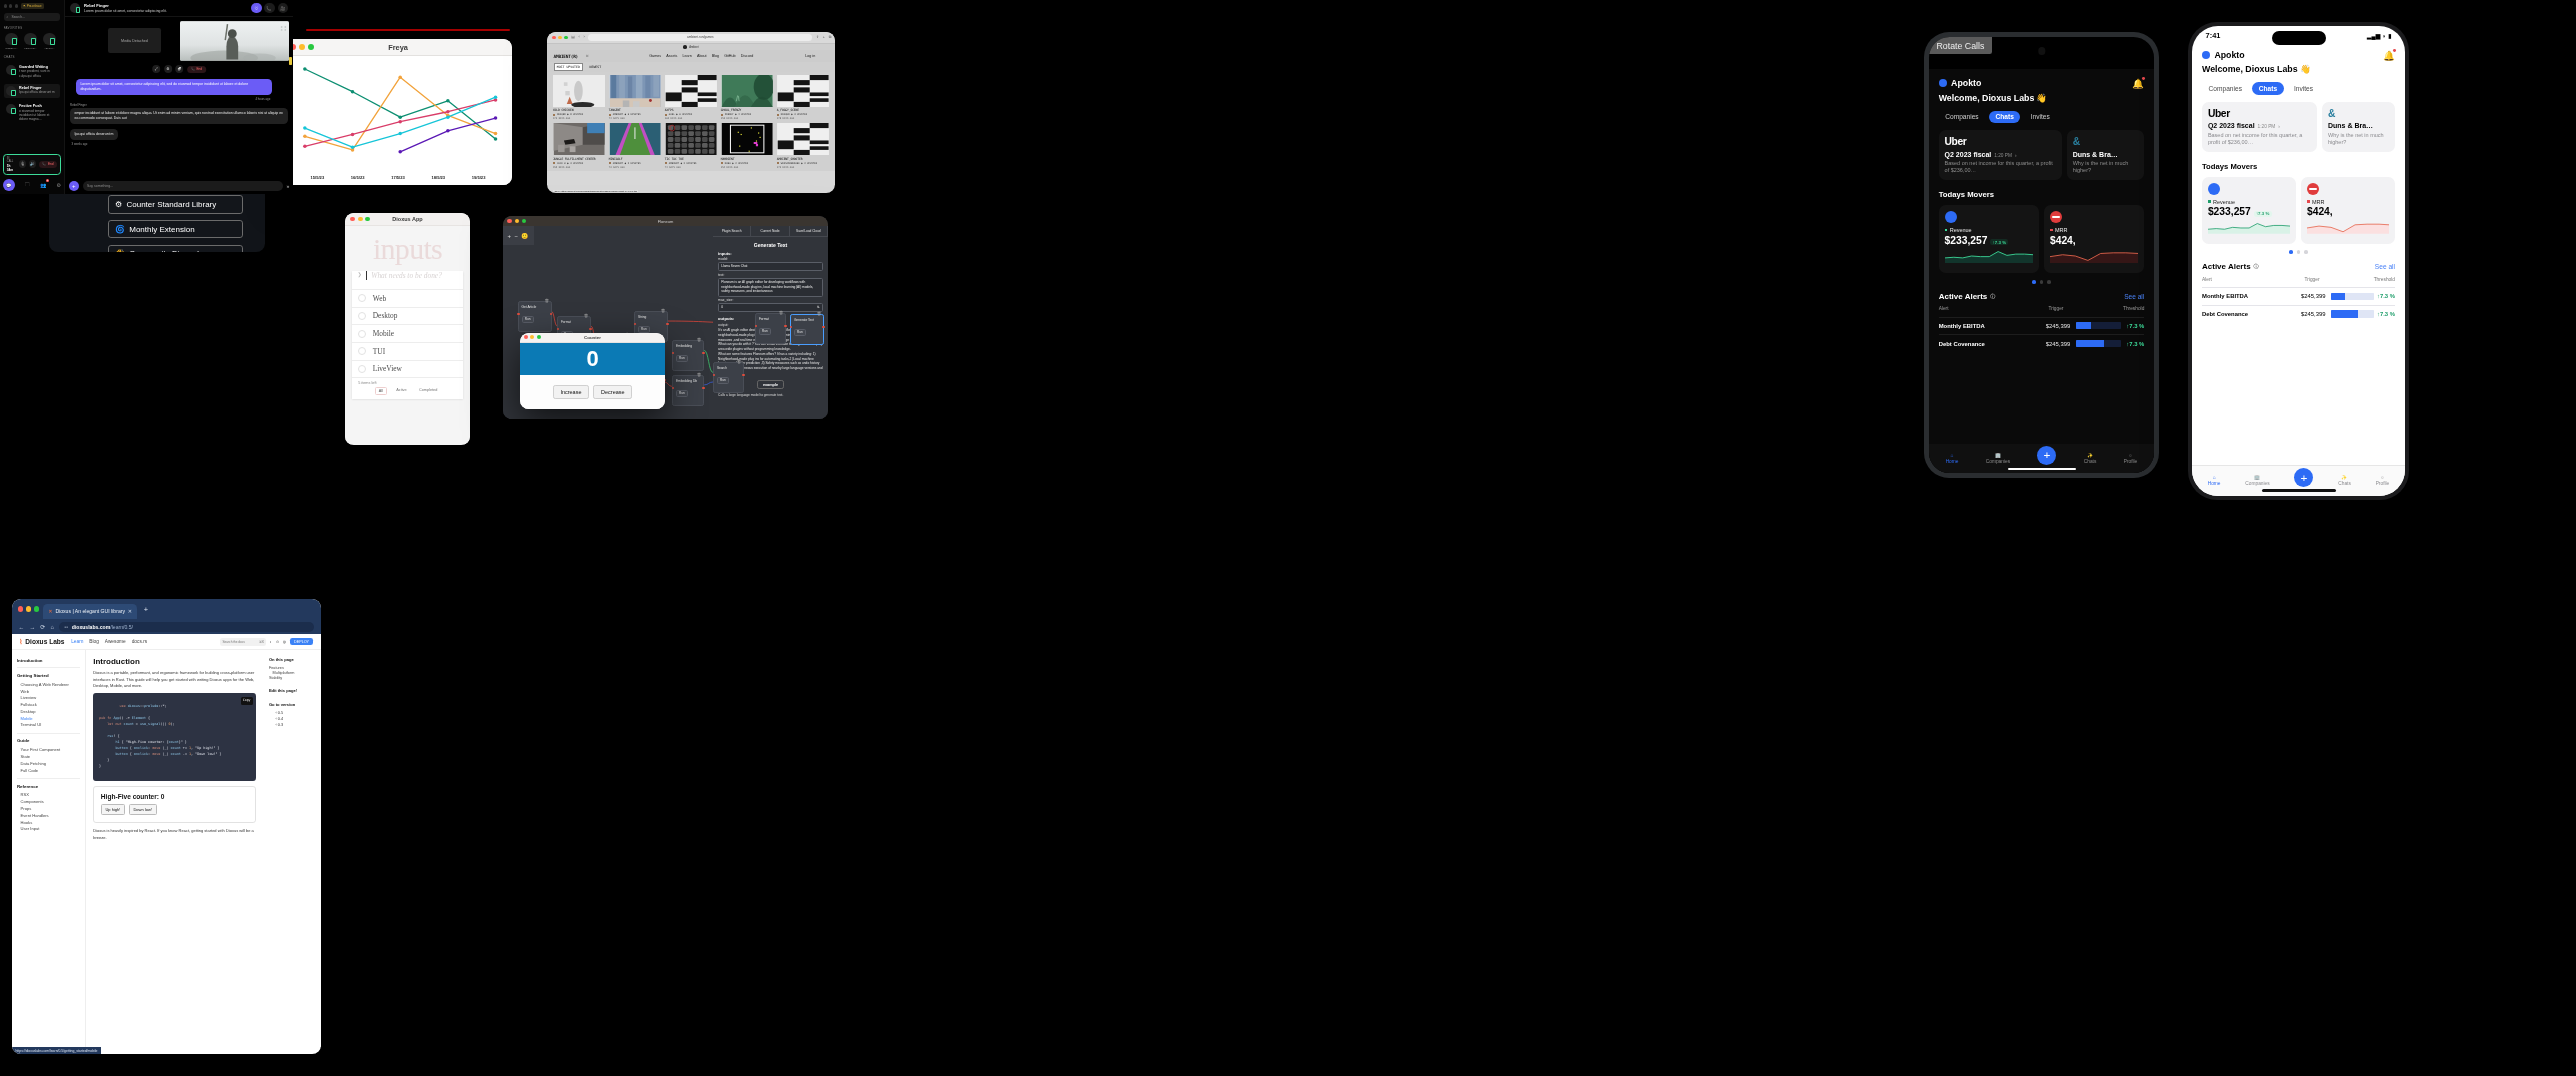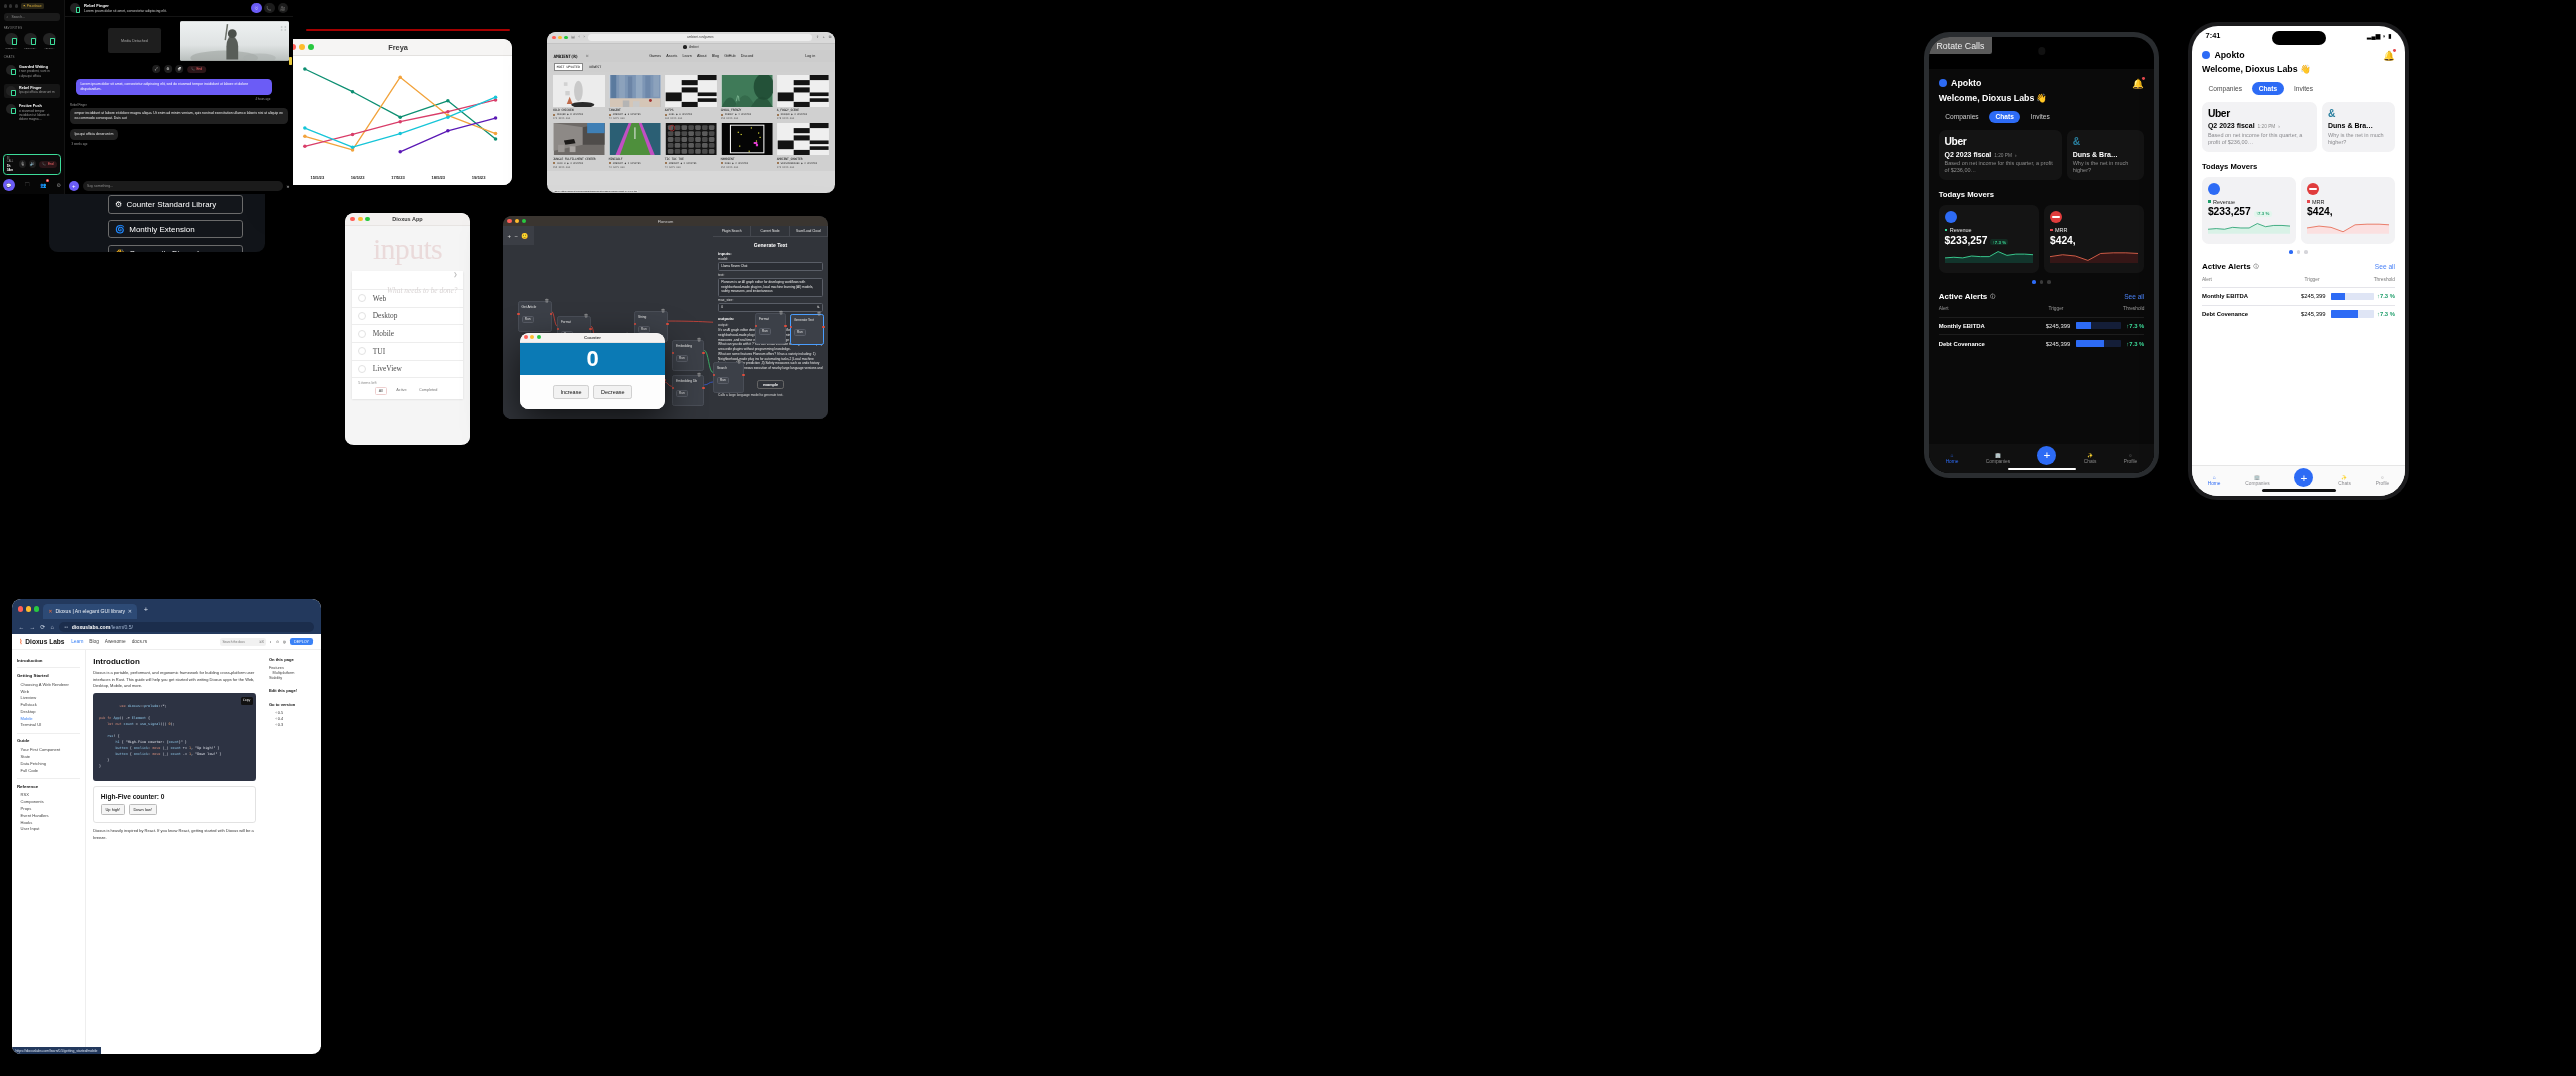--- a/index.html
+++ b/index.html
@@ -265,22 +265,22 @@
   
   #todo-win { left: 345px; top: 213px; width: 125px; height: 232px; background: #f5f5f5; }
   #todo-win .tbar { height: 13.2px; background: #f3f1f0; border-bottom: 0.7px solid #e7e4e2; }
   #todo-win .dots { gap: 2.9px; padding-left: 5.1px; }
   #todo-win .dot { width: 4.8px; height: 4.8px; }
   #todo-win .tbar-title { font-size: 5.5px; }
   .td-body { height: 218px; background: #f5f5f5; padding-top: 8.8px; }
   .td-title { text-align: center; font-size: 30px; color: #eadada; font-weight: 300;
               font-family: "Liberation Serif", serif; letter-spacing: -0.7px; line-height: .95; }
   .td-card { margin: 7.4px 6.6px 0; background: #fff; box-shadow: 0 0.7px 2.2px rgba(0,0,0,.12); }
-  .td-input { height: 19px; display: flex; align-items: flex-end; gap: 4.4px; padding: 0 5.9px;
-              border-bottom: 0.7px solid #ededed; flex-direction: column; }
+  .td-input { height: 19px; display: flex; align-items: flex-start; gap: 4.4px; padding: 0 5.9px;
+              border-bottom: 0.7px solid #ededed; }
   .td-chev { font-size: 5.1px; color: #bbb; }
   .td-ph { font-size: 7.4px; color: #d8d3d3; font-style: italic;
            font-family: "Liberation Serif", serif; }
   .td-caret { width: 0.7px; height: 8.8px; background: #333; }
   .td-item { height: 17.7px; display: flex; align-items: center; gap: 6.6px; padding: 0 6.6px;
              border-bottom: 0.7px solid #ededed; }
   .td-ck { width: 8px; height: 8px; border-radius: 50%; border: 0.7px solid #e2e2e2; }
   .td-lab { font-size: 7.4px; color: #4d4d4d; font-family: "Liberation Serif", serif; }
   .td-count { font-size: 3.8px; color: #888; padding: 2.9px 6.6px 0; }
   .td-filters { display: flex; justify-content: center; gap: 6.6px; padding: 2.2px 0 4.4px; }

